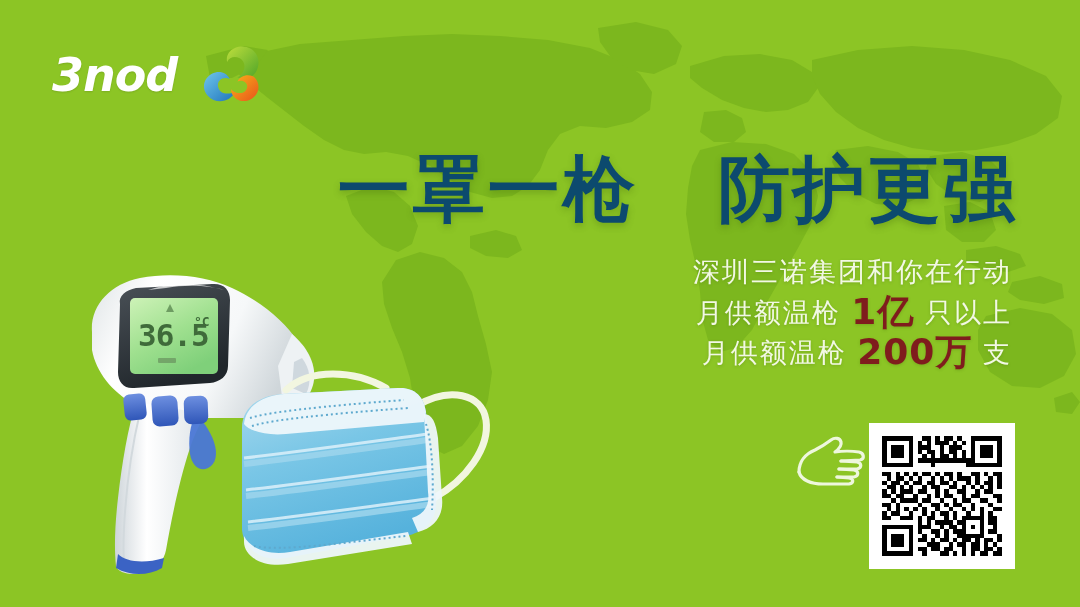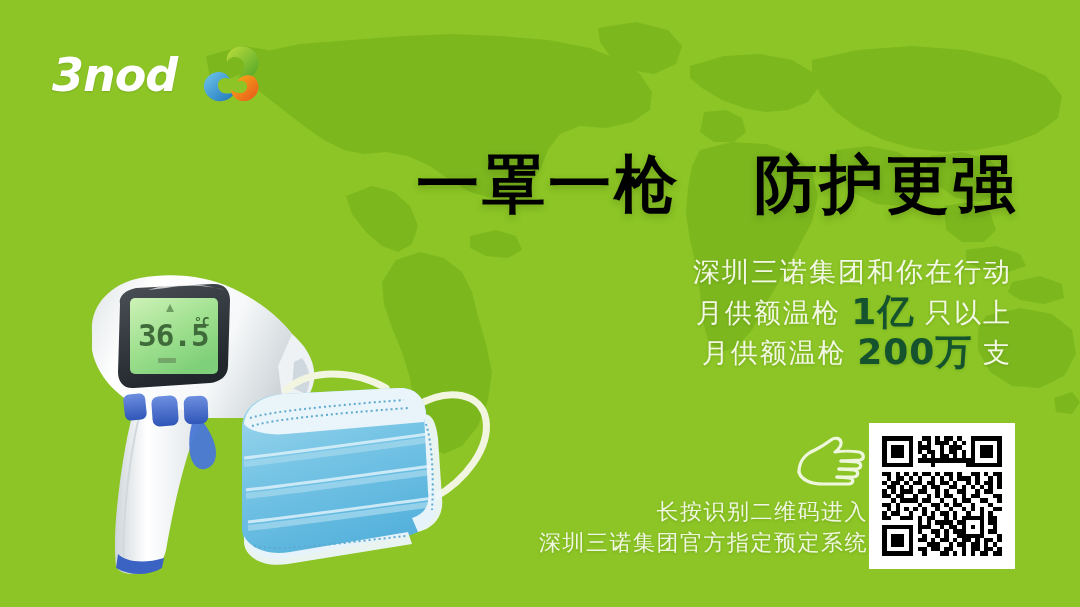--- a/index.html
+++ b/index.html
@@ -38,39 +38,39 @@
   .headline-sub{
     position:absolute; right:68px; top:94px;
     font-size:37px; font-weight:bold; color:#ffffff;
     letter-spacing:2px; white-space:nowrap;
     text-shadow:0 2px 5px rgba(60,95,10,.28);
   }
   .headline-sub .gap{ display:inline-block; width:28px; }
 
   .headline-main{
     position:absolute; right:62px; top:152px;
-    font-size:63px; font-weight:bold; color:#000000;
+    font-size:72px; font-weight:bold; color:#0c4a6e;
     letter-spacing:3px; white-space:nowrap; line-height:1.05;
     text-shadow:0 3px 7px rgba(60,95,10,.30);
     text-align:right;
   }
   .headline-main .gap{ display:inline-block; width:24px; }
 
   
   .copy{
     position:absolute; right:68px; top:252px;
     text-align:right; white-space:nowrap;
   }
   .copy-line{
     font-size:27px; color:#f2f8e4; letter-spacing:2px;
     line-height:40px; height:40px;
     text-shadow:0 1px 3px rgba(60,95,10,.25);
   }
   .big{
-    font-size:36px; font-weight:bold; color:#14532d;
+    font-size:36px; font-weight:bold; color:#7f1d1d;
     letter-spacing:1px; vertical-align:-2px;
   }
 
   
   .qr-card{
     position:absolute; left:869px; top:423px;
     width:146px; height:146px; background:#ffffff;
     display:flex; align-items:center; justify-content:center;
   }
   .qr-card svg{ display:block; }
@@ -189,24 +189,20 @@
       <span class="big">1亿</span>
       <span>只以上</span>
     </div>
     <div class="copy-line">
       <span>月供额温枪</span>
       <span class="big">200万</span>
       <span>支</span>
     </div>
   </div>
 
-  <div class="qr-caption">
-    <div class="cap-line">长按识别二维码进入</div>
-    <div class="cap-line">深圳三诺集团官方指定预定系统</div>
-  </div>
 
   <svg class="hand-icon" viewBox="0 0 72 62">
     <g fill="none" stroke="#eef7dd" stroke-width="3.2" stroke-linecap="round" stroke-linejoin="round">
       <path d="M2 40 C2 30 8 22 18 18 C24 15 30 11 34 8 C38 5 43 6 44 10 C45 14 42 17 38 20
                C44 19 56 19 62 20 C67 21 68 27 63 28 L44 29"></path>
       <path d="M44 29 L60 30 C65 31 65 36 60 37 L42 37"></path>
       <path d="M42 37 L57 38 C62 39 62 44 57 45 L40 45"></path>
       <path d="M40 45 L52 46 C57 47 57 51 52 52 L26 52 C14 52 4 48 2 40"></path>
     </g>
   </svg>

